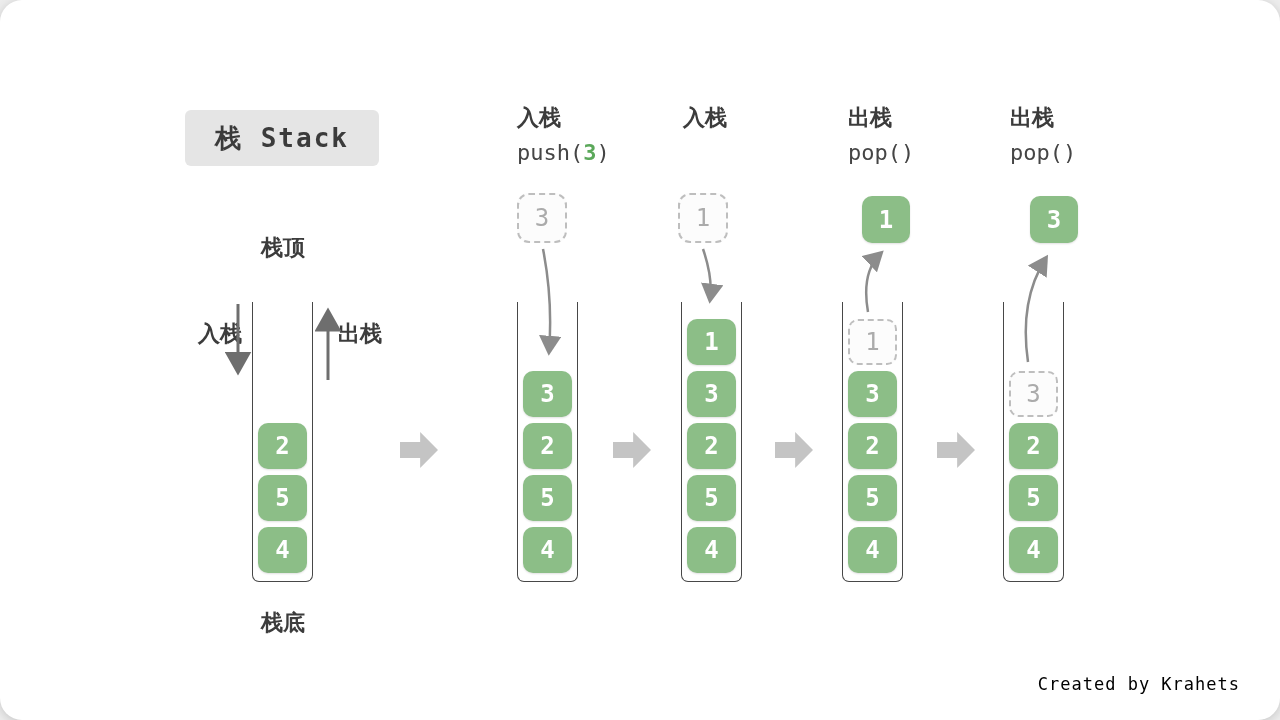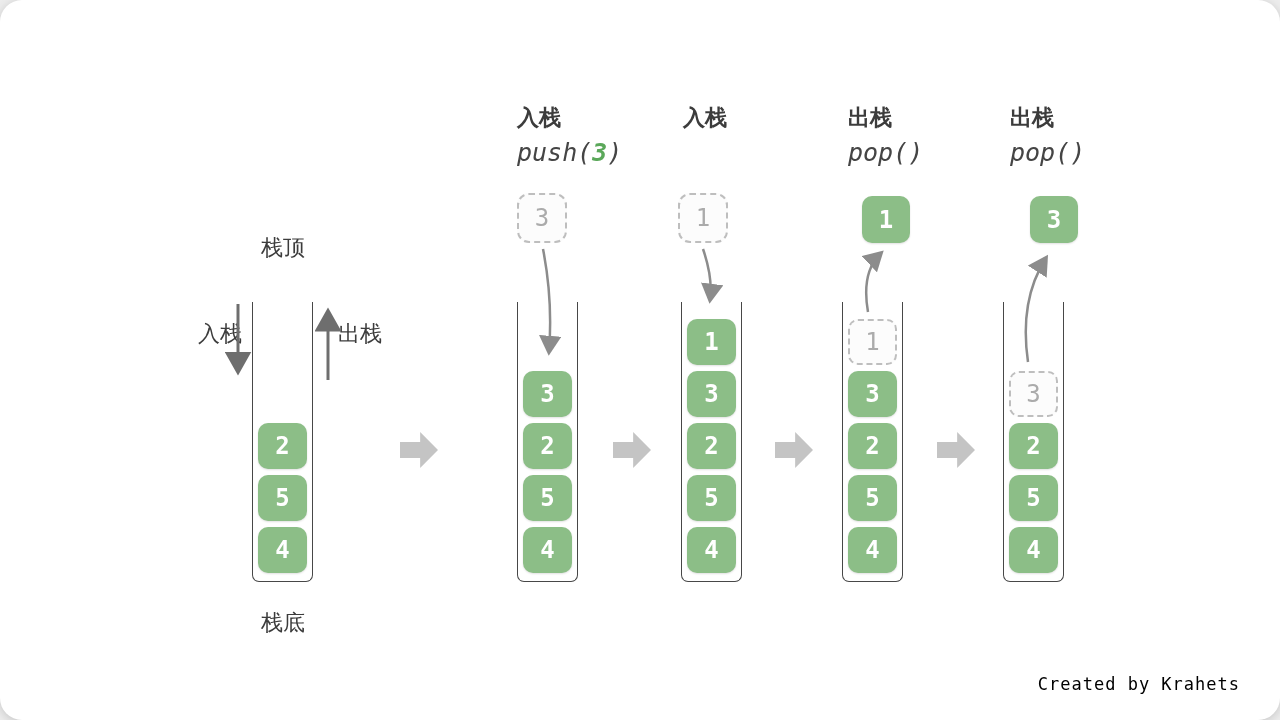--- a/index.html
+++ b/index.html
@@ -8,25 +8,25 @@
         box-shadow:0 2px 10px rgba(0,0,0,.16);overflow:hidden;}
 
   
   .title-box{position:absolute;left:185px;top:110px;width:194px;height:56px;
     background:#e5e5e5;border-radius:6px;display:flex;align-items:center;justify-content:center;
     font-family:"DejaVu Sans Mono",monospace;font-weight:bold;font-size:26px;color:#3b3b3b;letter-spacing:2px;}
 
   
   .op{position:absolute;top:104px;width:160px;}
   .op .zh{font-size:22px;font-weight:bold;color:#3c3c3c;line-height:28px;margin-bottom:8px;}
-  .op .code{font-family:"DejaVu Sans Mono",monospace;font-size:25px;color:#454545;line-height:26px;font-style:italic;}
+  .op .code{font-family:"DejaVu Sans Mono",monospace;font-size:22px;color:#454545;line-height:26px;}
   .op .code .arg{color:#5ba85a;font-weight:bold;}
 
   
-  .lbl{position:absolute;font-size:22px;font-weight:normal;color:#3c3c3c;}
+  .lbl{position:absolute;font-size:22px;font-weight:bold;color:#3c3c3c;}
   .lbl.center{width:62px;text-align:center;}
 
   
   .stack{position:absolute;top:302px;width:61px;height:280px;box-sizing:border-box;
     border:1.5px solid #474747;border-top:none;border-radius:0 0 7px 7px;
     display:flex;flex-direction:column;justify-content:flex-end;align-items:center;
     gap:6px;padding-bottom:8px;background:#fff;}
   .block{width:49px;height:46px;border-radius:10px;background:#8cbe87;flex:0 0 auto;
     display:flex;align-items:center;justify-content:center;
     font-family:"DejaVu Sans Mono",monospace;font-weight:bold;font-size:24px;color:#ffffff;
@@ -52,20 +52,21 @@
 
   .watermark{position:absolute;top:674px;right:40px;font-family:"DejaVu Sans Mono",monospace;
     font-size:17px;color:#000000;letter-spacing:1px;}
 </style>
 </head>
 <body>
 
 <div class="canvas">
   <div class="card">
 
+    <div class="title-box">栈 Stack</div>
 
     <div class="op" style="left:517px">
       <div class="zh">入栈</div>
       <div class="code"><span>push(</span><span class="arg">3</span><span>)</span></div>
     </div>
     <div class="op" style="left:683px">
       <div class="zh">入栈</div>
     </div>
     <div class="op" style="left:848px">
       <div class="zh">出栈</div>

